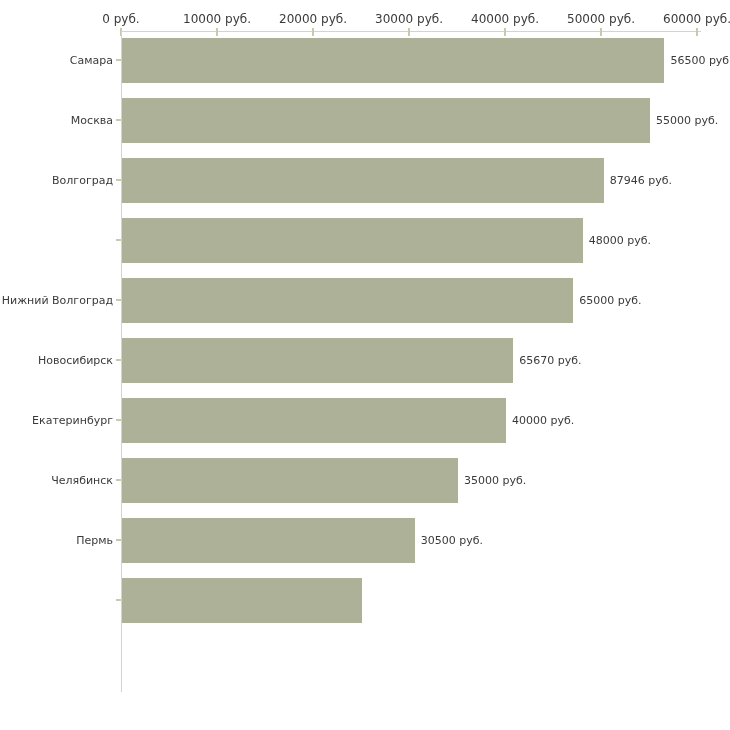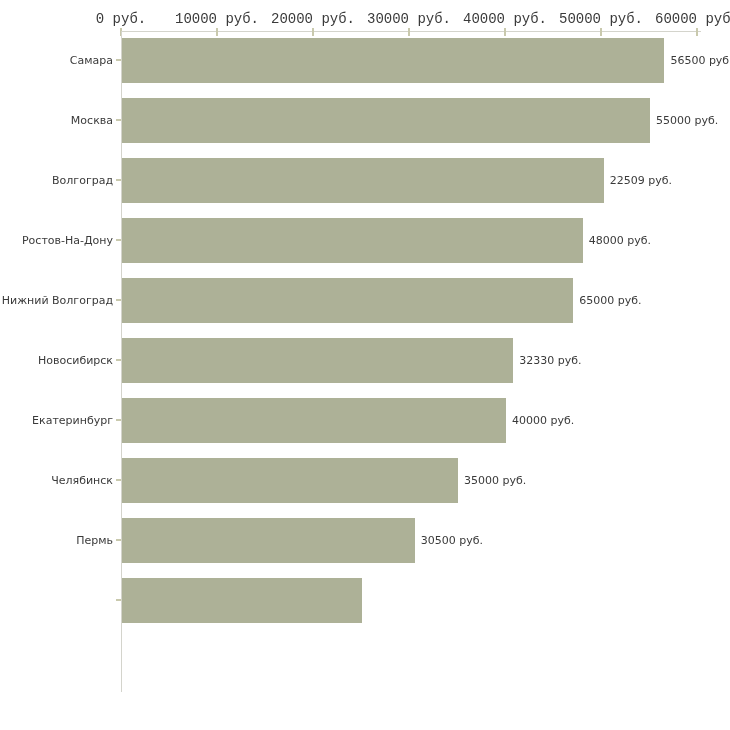--- a/index.html
+++ b/index.html
@@ -24,21 +24,21 @@
   .xtick { position: absolute; top: 0; width: 0; height: 0; }
   .xtick-mark {
     position: absolute; left: -1px; top: -4px;
     width: 2px; height: 8px;
     background: var(--tick, #c9c9ad);
   }
   .xtick-label {
     position: absolute; bottom: 6px; left: 0;
     transform: translateX(-50%);
     white-space: nowrap;
-    font-size: 14px; line-height: 13px; font-family: Liberation Mono, monospace;
+    font-size: 12px; line-height: 13px;
   }
   
   .yaxis {
     position: absolute; left: 121px; top: 31px;
     width: 0; height: 661px;
     border-left: 1px solid var(--axis, #d4d4cc);
   }
   
   .plot {
     position: absolute; left: 122px; top: 38px;
@@ -124,39 +124,38 @@
     <div class="row">
       <div class="city">Москва</div>
       <span class="ytick-mark"></span>
       <div class="bar" style="width: 91.6667%;"></div>
       <div class="val">55000 руб.</div>
     </div>
     <div class="row">
       <div class="city">Волгоград</div>
       <span class="ytick-mark"></span>
       <div class="bar" style="width: 83.6583%;"></div>
-      <div class="val">22509 руб.</div>
+      <div class="val">87946 руб.</div>
     </div>
     <div class="row">
-      <div class="city">Ростов-На-Дону</div>
       <span class="ytick-mark"></span>
       <div class="bar" style="width: 80%;"></div>
       <div class="val">48000 руб.</div>
     </div>
     <div class="row">
       <div class="city">Нижний Волгоград</div>
       <span class="ytick-mark"></span>
       <div class="bar" style="width: 78.3333%;"></div>
       <div class="val">65000 руб.</div>
     </div>
     <div class="row">
       <div class="city">Новосибирск</div>
       <span class="ytick-mark"></span>
       <div class="bar" style="width: 67.9167%;"></div>
-      <div class="val">32330 руб.</div>
+      <div class="val">65670 руб.</div>
     </div>
     <div class="row">
       <div class="city">Екатеринбург</div>
       <span class="ytick-mark"></span>
       <div class="bar" style="width: 66.6667%;"></div>
       <div class="val">40000 руб.</div>
     </div>
     <div class="row">
       <div class="city">Челябинск</div>
       <span class="ytick-mark"></span>

